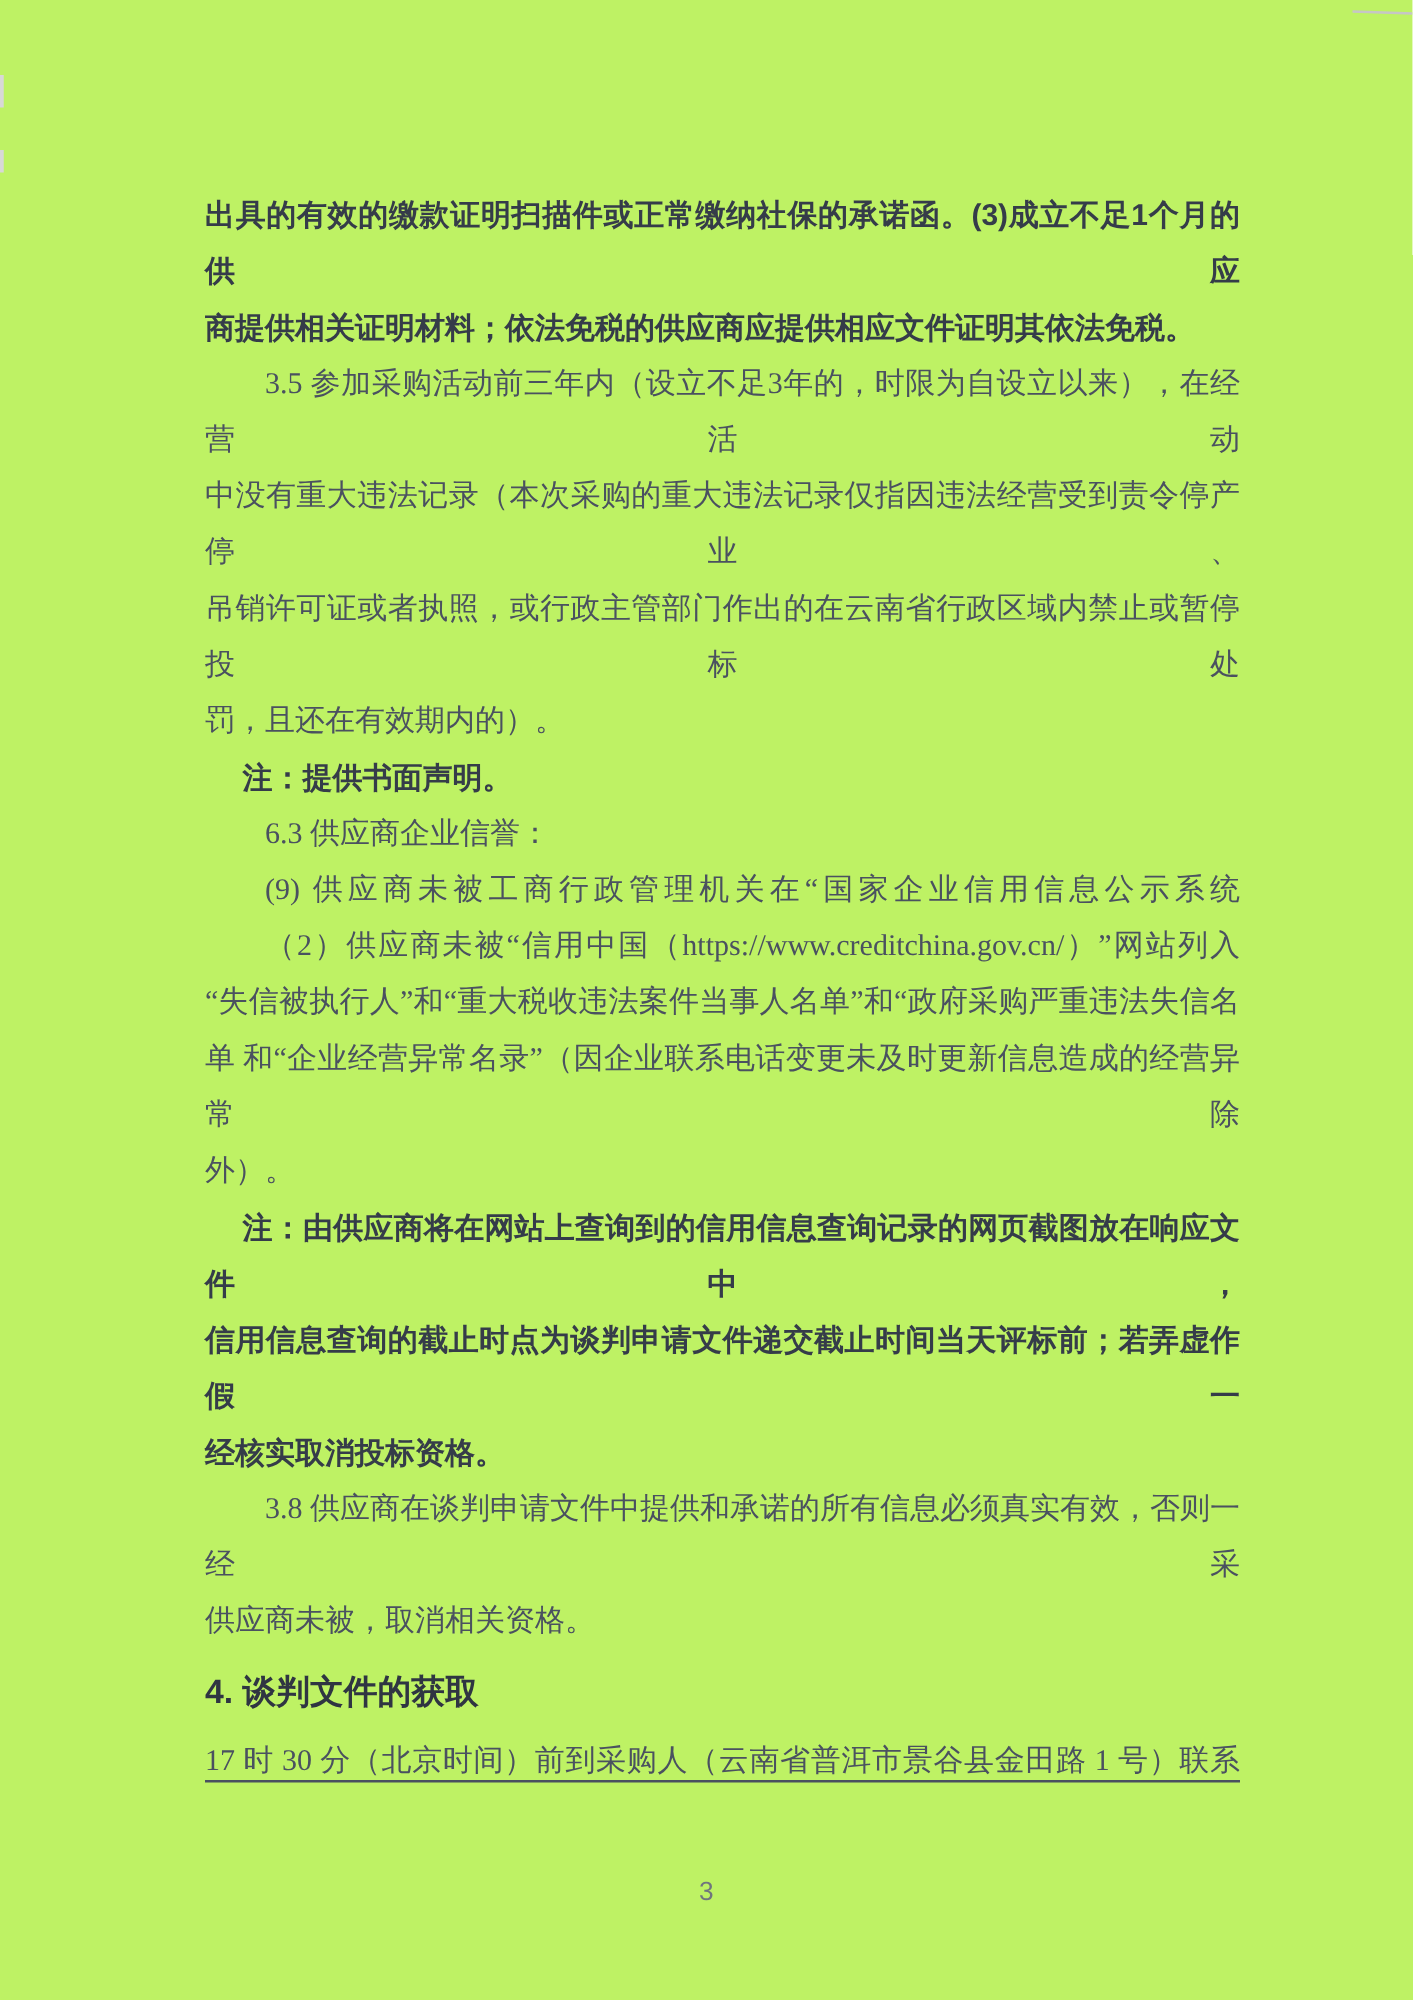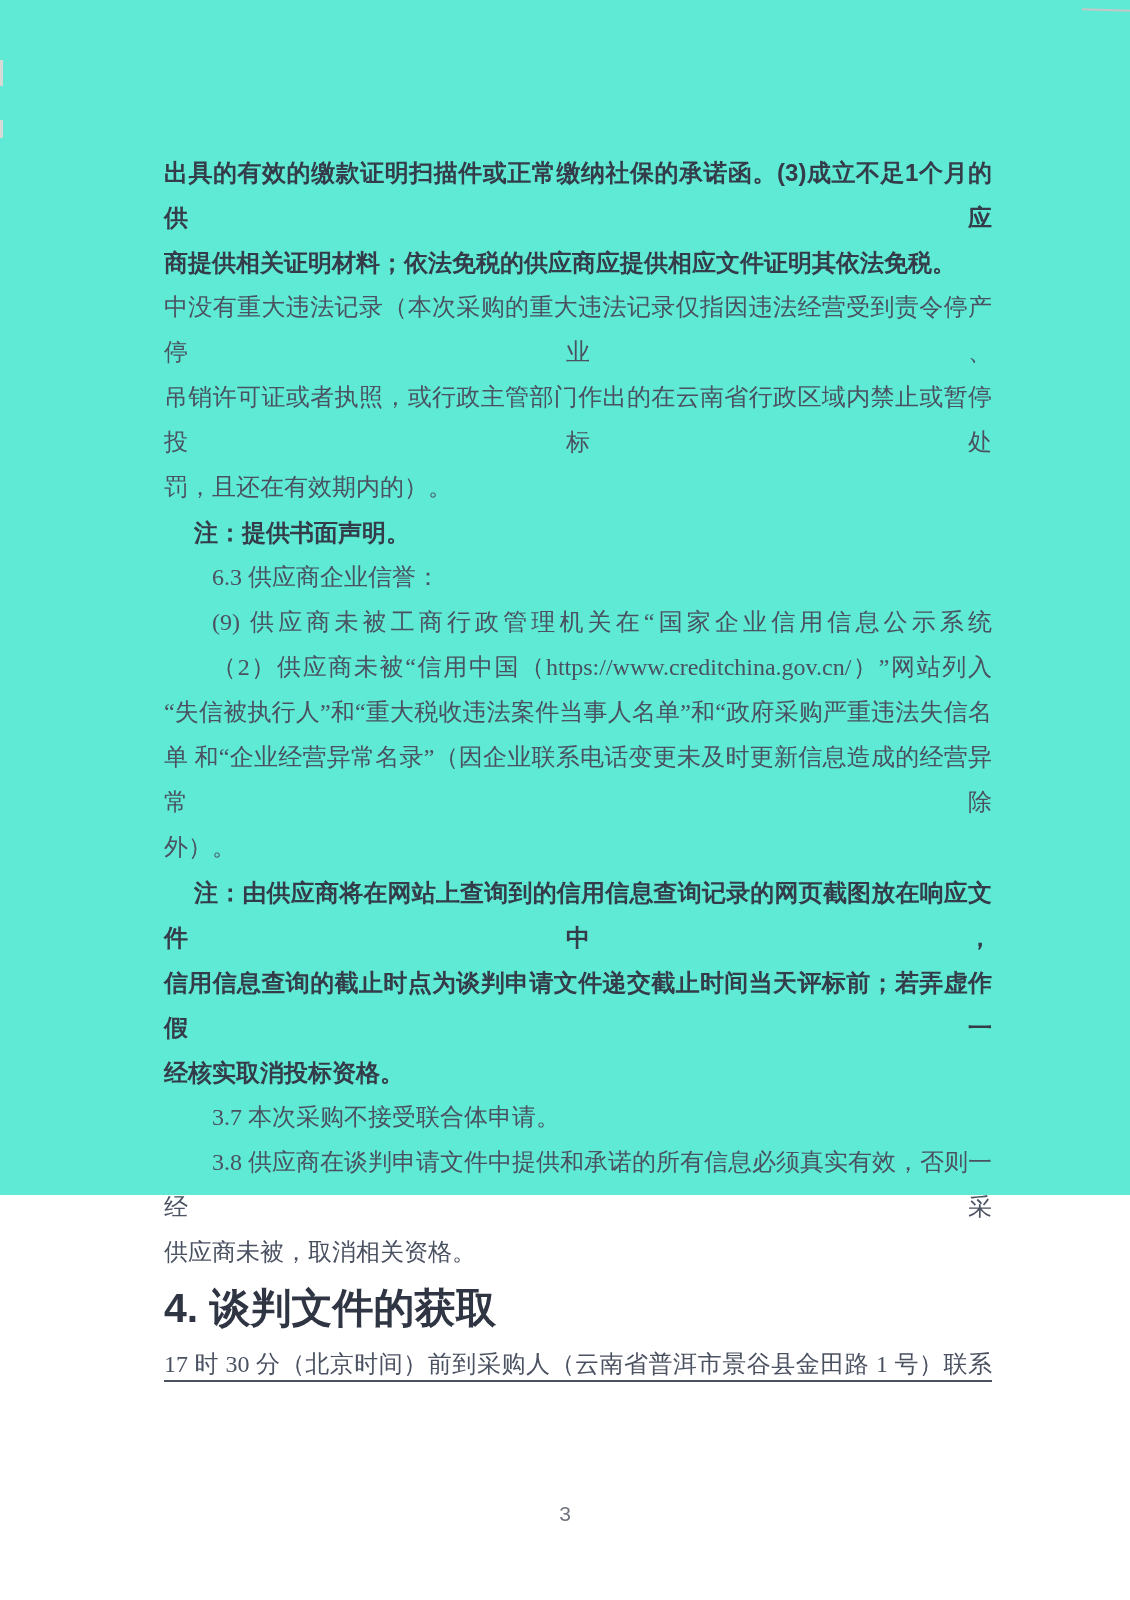--- a/index.html
+++ b/index.html
@@ -6,22 +6,22 @@
     margin: 0;
     padding: 0;
     width: 1130px;
     height: 1600px;
     overflow: hidden;
     background: #ffffff;
   }
   .page {
     position: relative;
     width: 1130px;
-    height: 1195px;
-    background: #5eead4;
+    height: 1600px;
+    background: #bef264;
     font-family: "Liberation Serif", serif;
   }
   .scan-artifact {
     position: absolute;
     top: 9px;
     left: 1082px;
     width: 48px;
     height: 2px;
     background: #c6c6c6;
     transform: rotate(2deg);
@@ -54,21 +54,21 @@
   }
   .line.indent   { text-indent: 48px; }
   .line.indentsm { text-indent: 30px; }
   .line.underline {
     text-decoration: underline;
     text-decoration-thickness: 2px;
     text-underline-offset: 8px;
     text-decoration-color: #4a5160;
   }
   .line.heading {
-    font-size: 41px;
+    font-size: 27px;
     line-height: 52px;
     font-weight: 700;
     color: #2f3542;
     margin: 7px 0 8px 0;
     font-family: "Liberation Sans", sans-serif;
     text-align: left;
   }
   .footer {
     position: absolute;
     top: 1502px;
@@ -83,33 +83,33 @@
 </head>
 <body>
 
 <div class="page">
   <div class="scan-artifact"></div>
   <div class="scan-mark-left" style="top:60px;height:26px;"></div>
   <div class="scan-mark-left" style="top:120px;height:18px;"></div>
   <div class="content">
       <div class="line bold justify">出具的有效的缴款证明扫描件或正常缴纳社保的承诺函。(3)成立不足1个月的供应</div>
       <div class="line bold">商提供相关证明材料；依法免税的供应商应提供相应文件证明其依法免税。</div>
+      <div class="line indent justify">3.5 参加采购活动前三年内（设立不足3年的，时限为自设立以来），在经营活动</div>
       <div class="line justify">中没有重大违法记录（本次采购的重大违法记录仅指因违法经营受到责令停产停业、</div>
       <div class="line justify">吊销许可证或者执照，或行政主管部门作出的在云南省行政区域内禁止或暂停投标处</div>
       <div class="line">罚，且还在有效期内的）。</div>
       <div class="line bold indentsm">注：提供书面声明。</div>
       <div class="line indent">6.3 供应商企业信誉：</div>
       <div class="line indent justify">(9) 供应商未被工商行政管理机关在“国家企业信用信息公示系统</div>
       <div class="line indent justify">（2）供应商未被“信用中国（https://www.creditchina.gov.cn/）”网站列入</div>
       <div class="line justify">“失信被执行人”和“重大税收违法案件当事人名单”和“政府采购严重违法失信名</div>
       <div class="line justify">单 和“企业经营异常名录”（因企业联系电话变更未及时更新信息造成的经营异常除</div>
       <div class="line">外）。</div>
       <div class="line bold indentsm justify">注：由供应商将在网站上查询到的信用信息查询记录的网页截图放在响应文件中，</div>
       <div class="line bold justify">信用信息查询的截止时点为谈判申请文件递交截止时间当天评标前；若弄虚作假一</div>
       <div class="line bold">经核实取消投标资格。</div>
-      <div class="line indent">3.7 本次采购不接受联合体申请。</div>
       <div class="line indent justify">3.8 供应商在谈判申请文件中提供和承诺的所有信息必须真实有效，否则一经采</div>
       <div class="line">供应商未被，取消相关资格。</div>
       <div class="line heading">4. 谈判文件的获取</div>
       <div class="line underline justify">17 时 30 分（北京时间）前到采购人（云南省普洱市景谷县金田路 1 号）联系</div>
     </div>
   <div class="footer">3</div>
 </div>
 
 </body></html>

